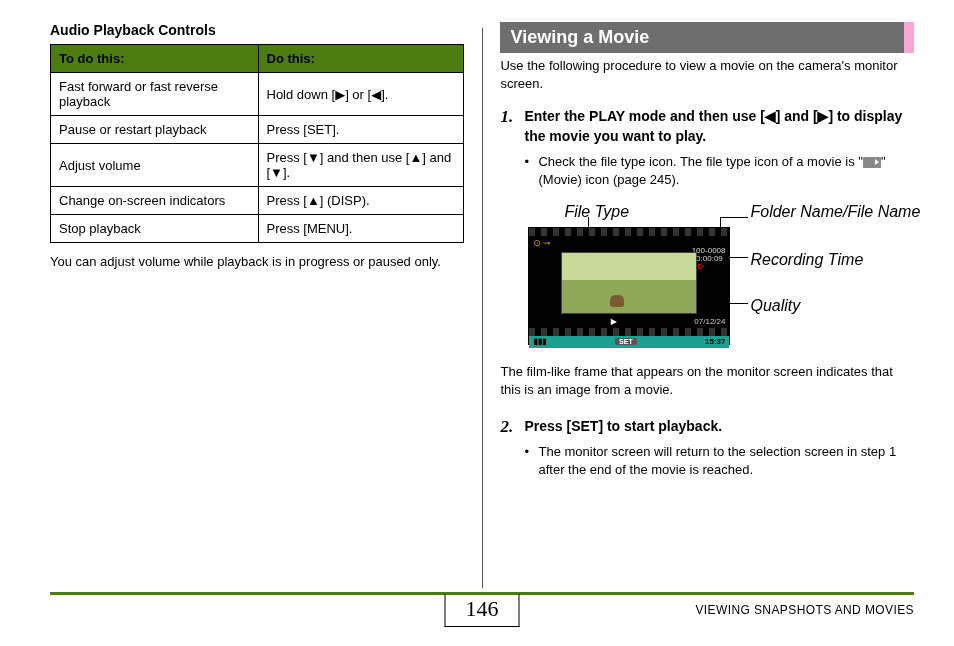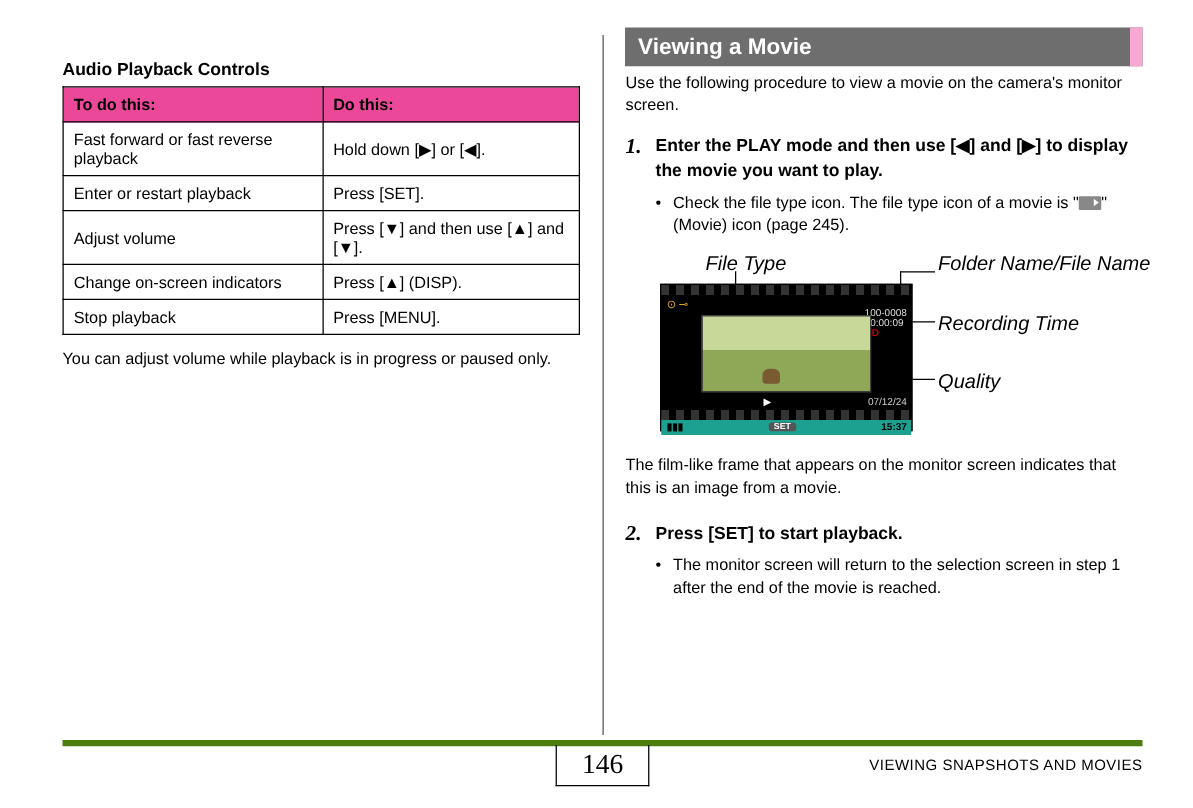--- a/index.html
+++ b/index.html
@@ -14,21 +14,20 @@
   }
   .page {
     display: flex;
     padding: 22px 40px 0 50px;
     height: 580px;
     box-sizing: border-box;
   }
   .col-left {
     width: 420px;
     padding-right: 18px;
-    margin-top: 25px;
   }
   .col-right {
     width: 420px;
     padding-left: 18px;
   }
   .divider {
     width: 1px;
     background: #555;
     margin-top: 6px;
     height: 560px;
@@ -43,21 +42,21 @@
     width: 100%;
     font-size: 13px;
   }
   table.controls th, table.controls td {
     border: 1px solid #000;
     padding: 6px 8px;
     text-align: left;
     vertical-align: middle;
   }
   table.controls th {
-    background: #ec4899;
+    background: #4d7c0f;
     font-weight: bold;
   }
   .note {
     font-size: 13px;
     margin-top: 10px;
     line-height: 1.45;
   }
   .banner {
     background: #6e6e6e;
     color: #fff;
@@ -183,21 +182,21 @@
   }
   .followup {
     font-size: 13px;
     line-height: 1.4;
     margin: 8px 0 18px 0;
   }
   .footer {
     position: absolute;
     left: 50px; right: 40px;
     top: 592px;
-    border-top: 5px solid #4d7c0f;
+    border-top: 3px solid #4d7c0f;
     height: 50px;
   }
   .page-num-box {
     position: absolute;
     left: 50%;
     transform: translateX(-50%);
     top: -1px;
     border-left: 1px solid #000;
     border-right: 1px solid #000;
     border-bottom: 1px solid #000;
@@ -239,21 +238,21 @@
       <tbody>
           <tr>
         <th>To do this:</th>
         <th>Do this:</th>
       </tr>
       <tr>
         <td>Fast forward or fast reverse playback</td>
         <td>Hold down [▶] or [◀].</td>
       </tr>
       <tr>
-        <td>Enter or restart playback</td>
+        <td>Pause or restart playback</td>
         <td>Press [SET].</td>
       </tr>
       <tr>
         <td>Adjust volume</td>
         <td>Press [▼] and then use [▲] and [▼].</td>
       </tr>
       <tr>
         <td>Change on-screen indicators</td>
         <td>Press [▲] (DISP).</td>
       </tr>

